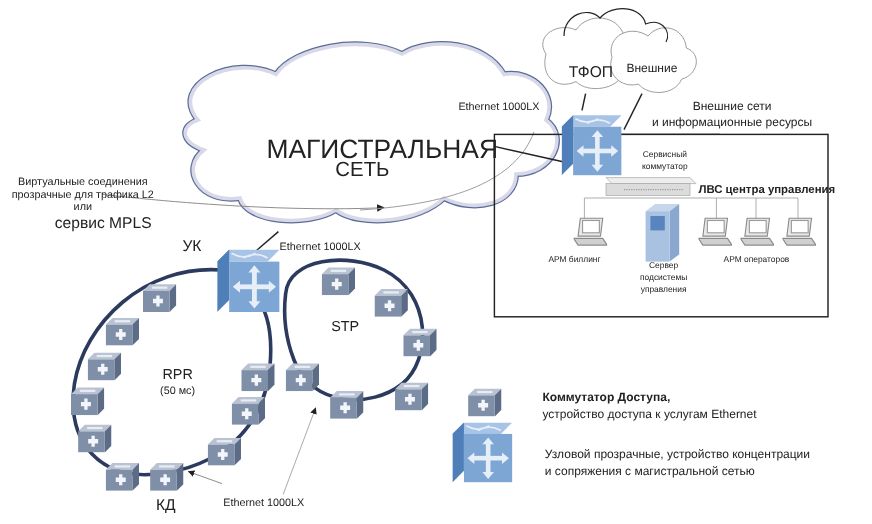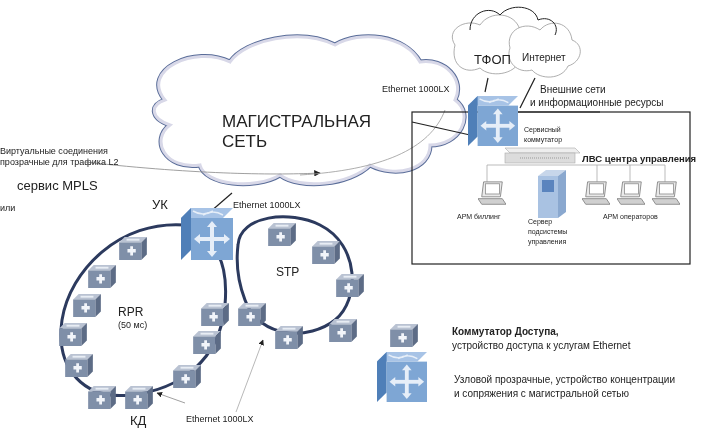--- a/index.html
+++ b/index.html
@@ -1,19 +1,19 @@
 <!DOCTYPE html>
 <html><head>
 <meta charset="utf-8">
 <style>
   html, body { margin:0; padding:0; background:#ffffff; }
   body { width:727px; height:437px; position:relative; overflow:hidden; font-family:"Liberation Sans", sans-serif; color:#222; }
   #diagram { position:absolute; left:0; top:0; width:727px; height:437px; }
   .lbl { position:absolute; white-space:nowrap; font-family:"Liberation Sans", sans-serif; color:#222; }
-  .center { text-align:left; }
+  .center { text-align:center; }
 </style>
 </head>
 <body>
 
 <svg id="diagram" viewBox="0 0 727 437" xmlns="http://www.w3.org/2000/svg">
   <defs>
     <symbol id="access-switch" viewBox="0 0 30 26">
       <polygon points="0,7 6,1 30,1 24,7" fill="#b9c2d2"></polygon>
       <polygon points="24,7 30,1 30,20 24,26" fill="#5d6c86"></polygon>
       <rect x="0" y="7" width="24" height="19" fill="#7f8fa8"></rect>
@@ -117,30 +117,30 @@
   <use href="#access-switch" x="275" y="325" width="28" height="24"></use>
   <use href="#access-switch" x="238" y="302" width="28" height="24"></use>
 
   <line x1="185" y1="403" x2="157" y2="393" stroke="#777" stroke-width="0.7" marker-end="url(#arrowhead)"></line>
   <line x1="236" y1="412" x2="263" y2="340" stroke="#999" stroke-width="0.7" marker-end="url(#arrowhead)"></line>
 
   <use href="#access-switch" x="390" y="323" width="28" height="24"></use>
   <use href="#node-switch" x="377" y="352" width="50" height="50"></use>
 </svg>
 
-<div class="lbl center" style="left:222px;top:112px;width:160px;font-size:17px;">МАГИСТРАЛЬНАЯ</div>
+<div class="lbl center" style="left:222px;top:112px;width:160px;font-size:22px;">МАГИСТРАЛЬНАЯ</div>
 <div class="lbl center" style="left:222px;top:132px;width:160px;font-size:17px;">СЕТЬ</div>
 
 <div class="lbl center" style="left:0px;top:146px;width:138px;font-size:9px;">Виртуальные соединения</div>
 <div class="lbl center" style="left:0px;top:157px;width:138px;font-size:9px;">прозрачные для трафика L2</div>
-<div class="lbl center" style="left:0px;top:167px;width:138px;font-size:9px;margin-top:36px;">или</div>
+<div class="lbl center" style="left:0px;top:167px;width:138px;font-size:9px;">или</div>
 <div class="lbl center" style="left:17px;top:178px;width:138px;font-size:13px;">сервис MPLS</div>
 
 <div class="lbl" style="left:474px;top:52px;font-size:13px;">ТФОП</div>
-<div class="lbl" style="left:522px;top:52px;font-size:10px;">Интернет</div>
+<div class="lbl" style="left:522px;top:52px;font-size:10px;">Внешние</div>
 <div class="lbl center" style="left:540px;top:84px;width:140px;font-size:10px;">Внешние сети</div>
 <div class="lbl center" style="left:530px;top:97px;width:160px;font-size:10px;">и информационные ресурсы</div>
 
 <div class="lbl" style="left:382px;top:84px;font-size:9px;">Ethernet 1000LX</div>
 <div class="lbl" style="left:233px;top:200px;font-size:9px;">Ethernet 1000LX</div>
 <div class="lbl" style="left:186px;top:414px;font-size:9px;">Ethernet 1000LX</div>
 
 <div class="lbl center" style="left:524px;top:126px;width:60px;font-size:7px;">Сервисный</div>
 <div class="lbl center" style="left:524px;top:136px;width:60px;font-size:7px;">коммутатор</div>
 <div class="lbl" style="left:582px;top:153px;font-size:9.5px;font-weight:bold;">ЛВС центра управления</div>

